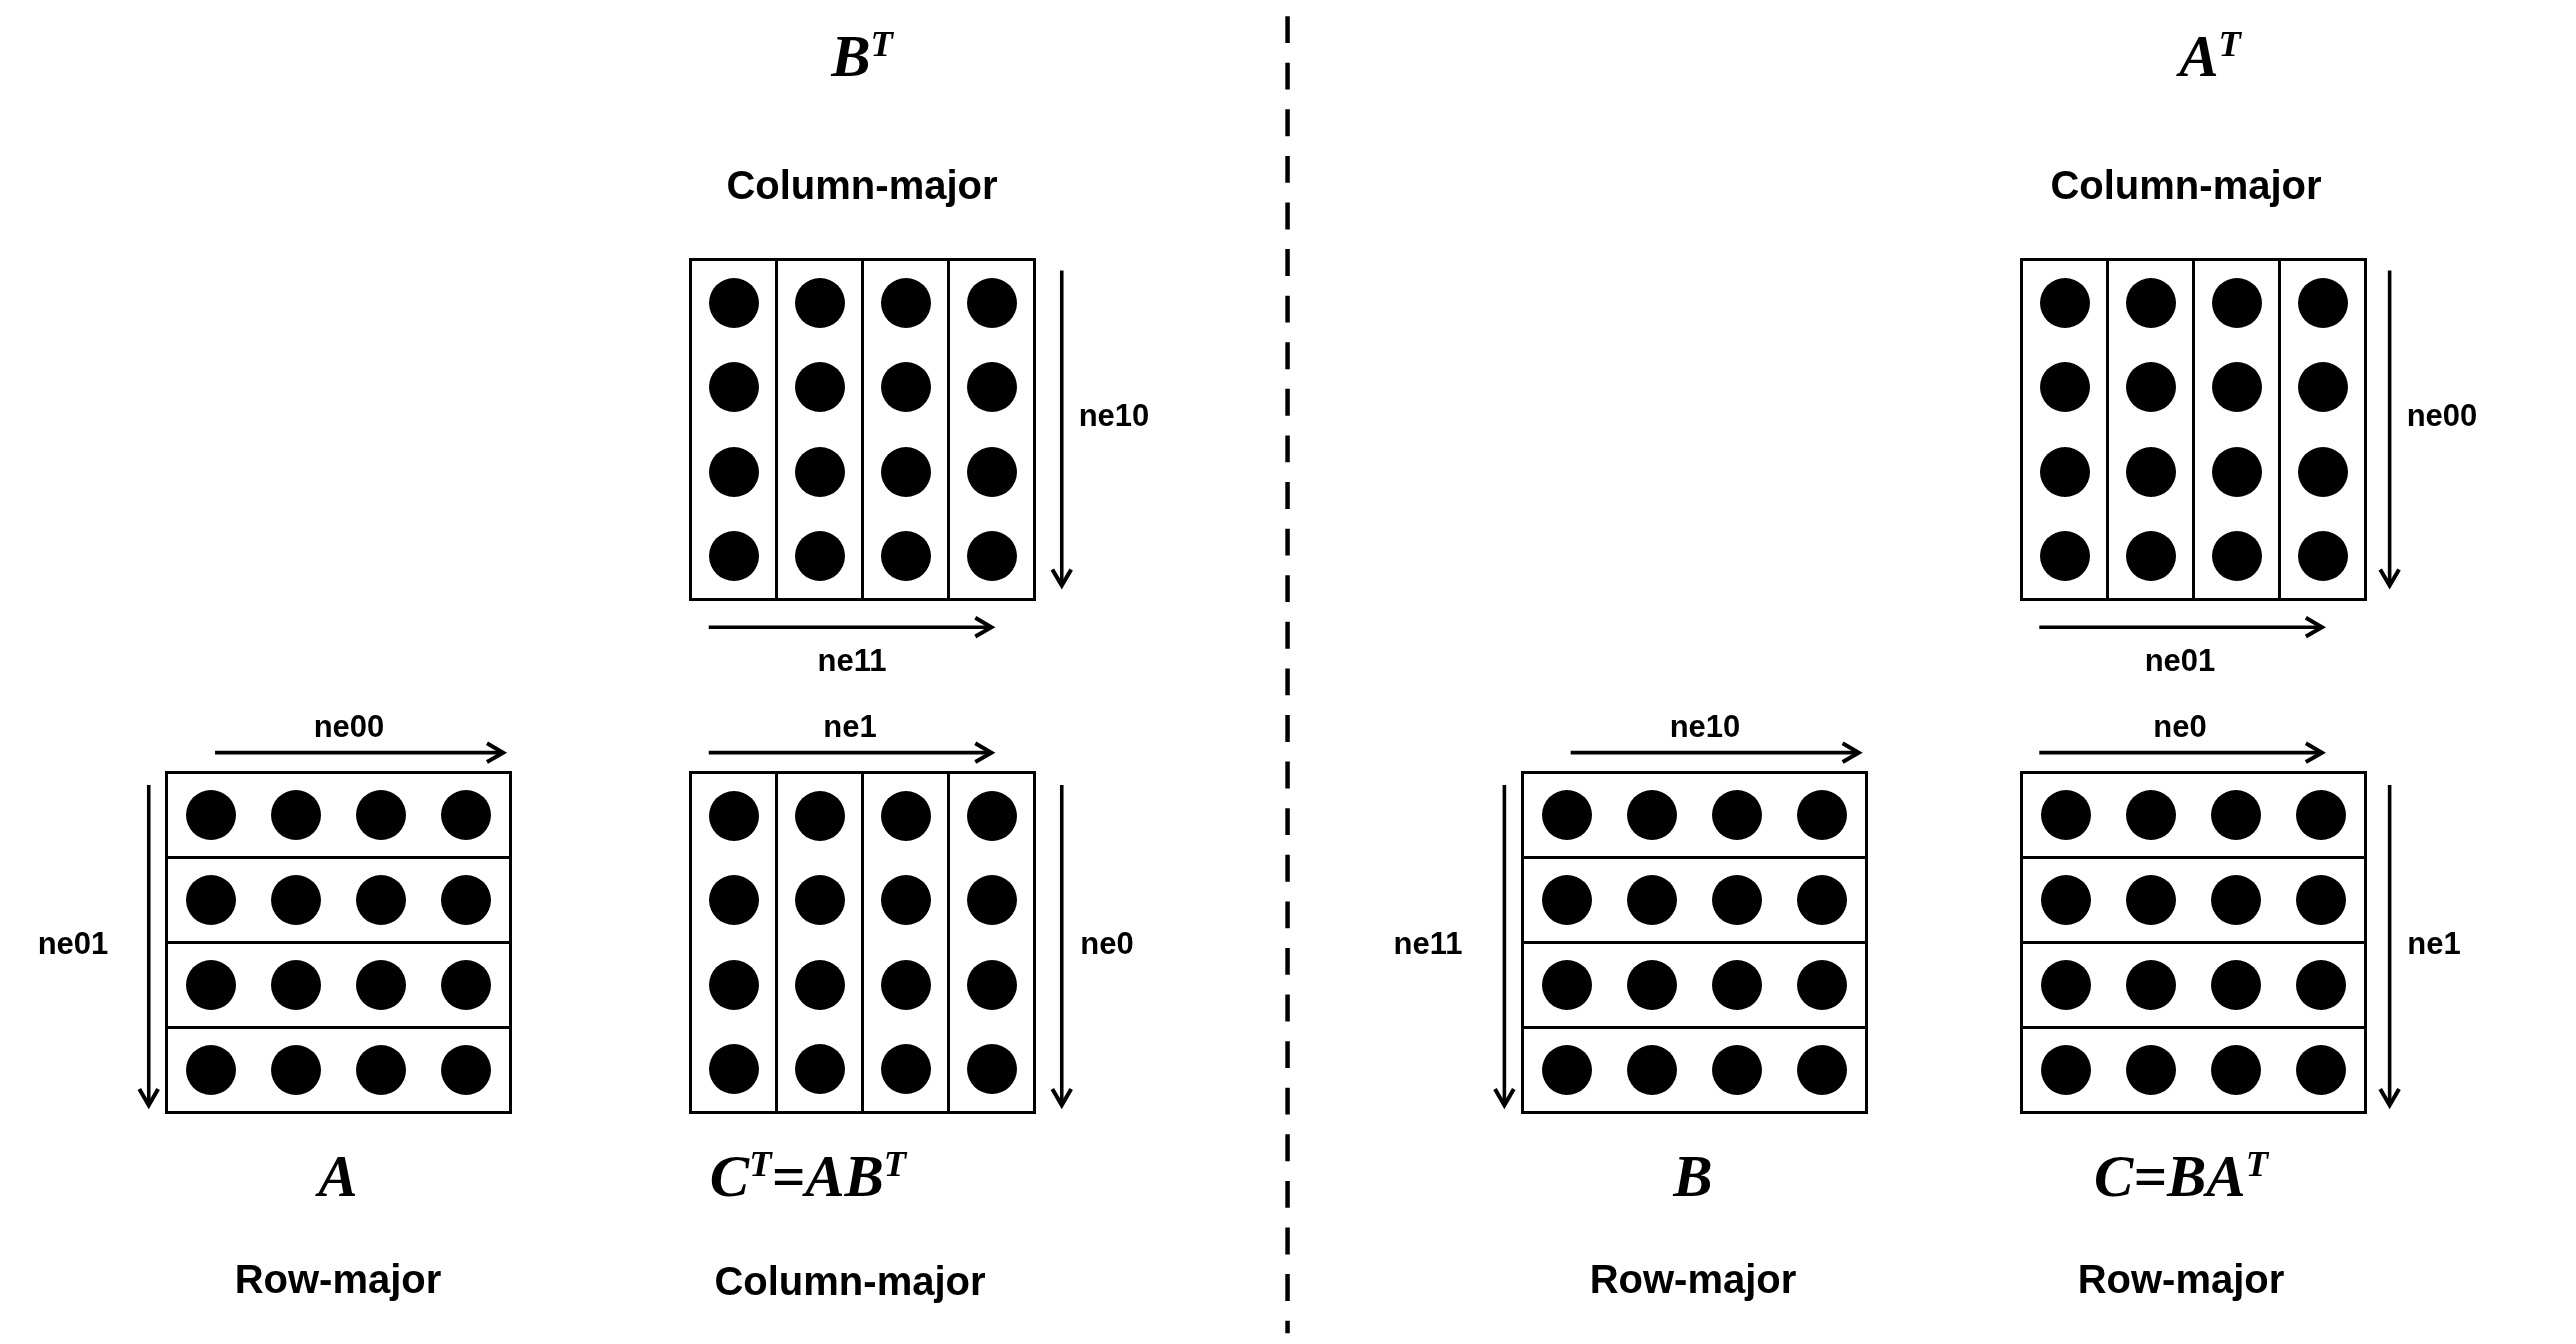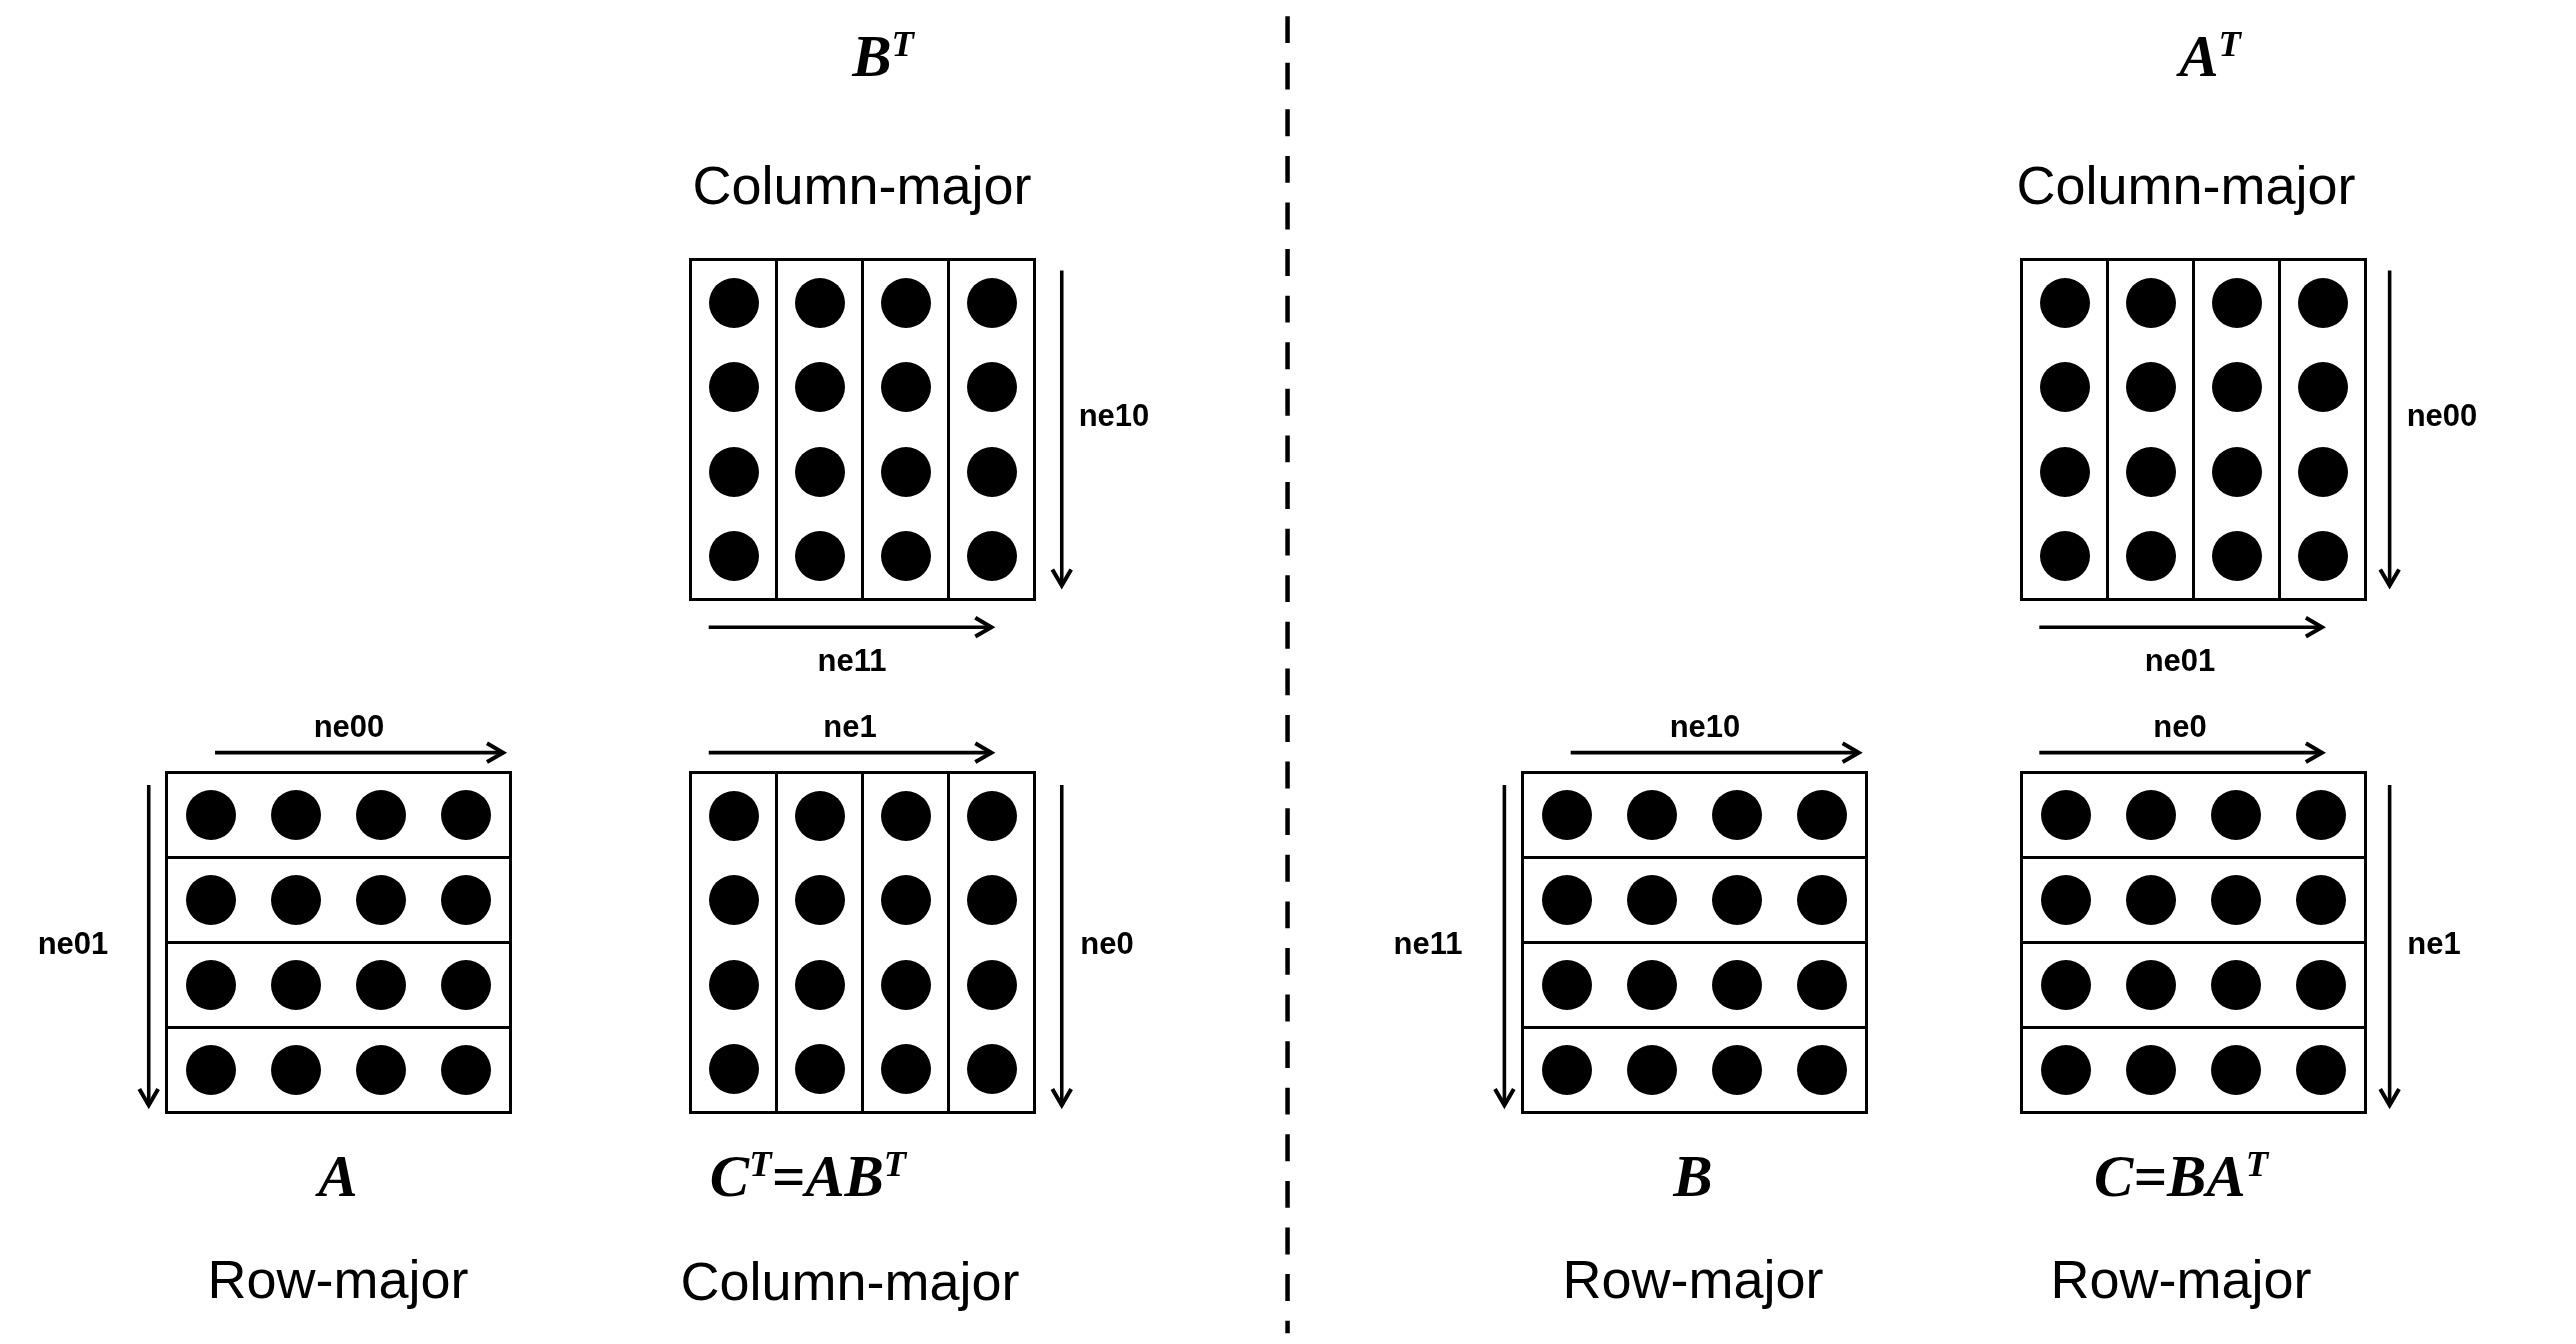--- a/index.html
+++ b/index.html
@@ -20,21 +20,21 @@
     white-space: nowrap;
     line-height: 1;
   }
   .title {
     font-family: "Liberation Serif", serif;
     font-style: italic;
     font-weight: bold;
     font-size: 59px;
   }
   .title sup { font-size: 62%; }
-  .layout { font-size: 54px; font-weight: 400; }
+  .layout { font-size: 40px; font-weight: 700; }
   .axis { font-size: 31px; font-weight: bold; }
   .matrix {
     position: absolute;
     width: 347px;
     height: 343px;
     border: 3.6px solid #000;
     background: #fff;
     display: flex;
   }
   .matrix.col { flex-direction: row; }
@@ -82,21 +82,21 @@
     <line x1="2667" y1="302" x2="2667" y2="652" stroke="#000" stroke-width="4" marker-end="url(#ah)"></line>
     <line x1="2276" y1="700" x2="2590" y2="700" stroke="#000" stroke-width="4" marker-end="url(#ah)"></line>
 
     <line x1="1753" y1="840" x2="2073" y2="840" stroke="#000" stroke-width="4" marker-end="url(#ah)"></line>
     <line x1="1679" y1="876" x2="1679" y2="1232" stroke="#000" stroke-width="4" marker-end="url(#ah)"></line>
 
     <line x1="2276" y1="840" x2="2590" y2="840" stroke="#000" stroke-width="4" marker-end="url(#ah)"></line>
     <line x1="2667" y1="876" x2="2667" y2="1232" stroke="#000" stroke-width="4" marker-end="url(#ah)"></line>
   </svg>
 
-  <div class="lbl title" style="left:862px; top:56px;margin-left:21px;"><span>B</span><sup>T</sup></div>
+  <div class="lbl title" style="left:862px; top:56px;"><span>B</span><sup>T</sup></div>
   <div class="lbl layout" style="left:862px; top:185px;">Column-major</div>
   <div class="matrix col" style="left:689px; top:258px;">
       <div class="group">
         <div class="dot"></div>
         <div class="dot"></div>
         <div class="dot"></div>
         <div class="dot"></div>
       </div>
       <div class="group">
         <div class="dot"></div>

